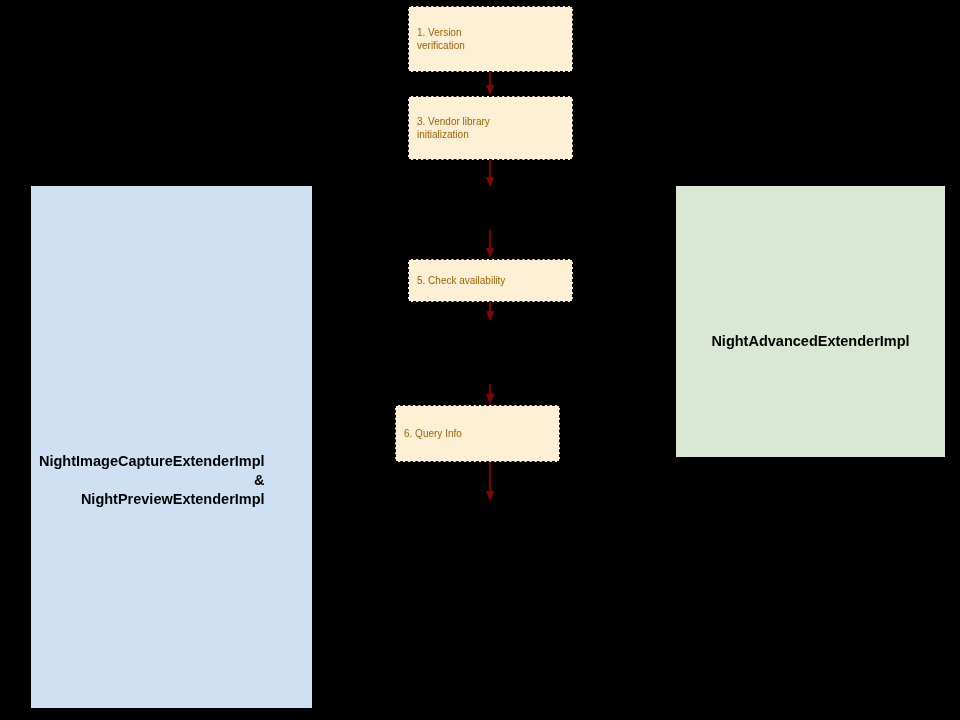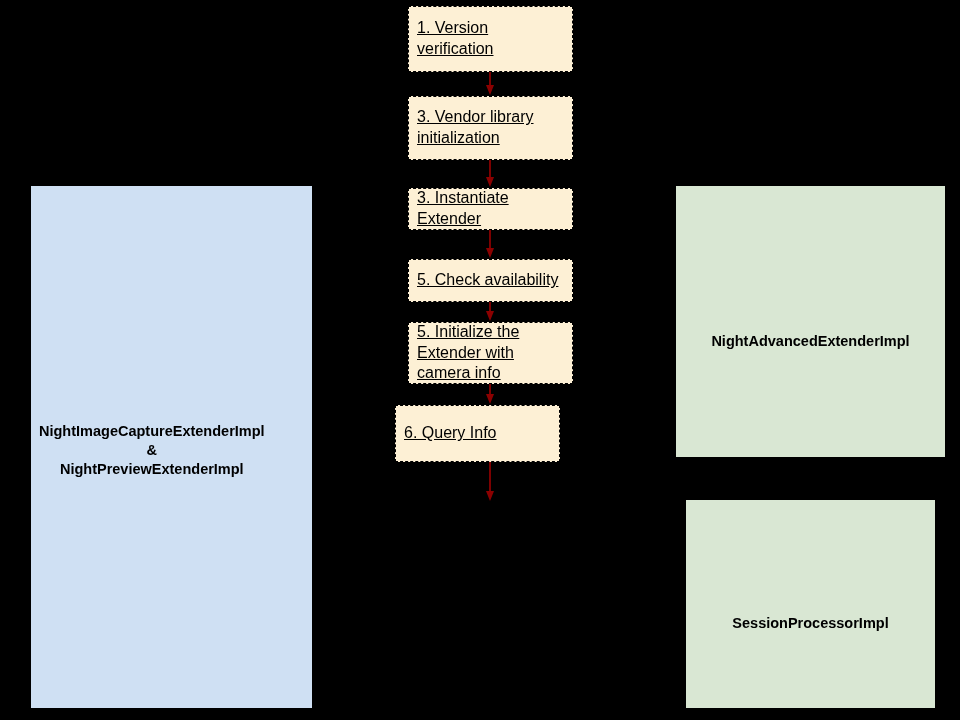--- a/index.html
+++ b/index.html
@@ -36,21 +36,22 @@
     white-space: pre-line;
   }
 
   .panel-blue {
     background: #cfe0f3;
     align-items: flex-start;
     justify-content: flex-start;
   }
   .panel-blue .panel-label {
     padding: 0 0 0 8px;
-    text-align: center;
+    text-align: right;
+    margin-top: 30px;
   }
 
   .panel-green {
     background: #d9e7d3;
     align-items: center;
     justify-content: center;
   }
   .panel-green .panel-label {
     margin-top: 40px;
   }
@@ -60,27 +61,26 @@
     position: absolute;
     box-sizing: border-box;
     background: #fdf0d5;
     border: 1.6px dashed #000000;
     display: flex;
     align-items: center;
     justify-content: flex-start;
     overflow: hidden;
   }
   .step-label {
-    font-size: 16px;
-    color: #000000;
+    font-size: 10px;
+    color: #a16207;
     line-height: 1.30;
     padding: 0 8px 0 8px;
     text-align: left;
     white-space: pre-line;
-    text-decoration: underline;
   }
 
   
   .arrow {
     position: absolute;
     overflow: visible;
   }
   .arrow svg { display: block; }
 </style>
 </head>
@@ -91,48 +91,36 @@
   <div class="panel panel-blue" style="left:31px; top:186px; width:281px; height:522px; padding-top:236px;">
     <div class="panel-label">NightImageCaptureExtenderImpl
 &amp;
 NightPreviewExtenderImpl</div>
   </div>
 
   <div class="panel panel-green" style="left:676px; top:186px; width:269px; height:271px;">
     <div class="panel-label">NightAdvancedExtenderImpl</div>
   </div>
 
-  <div class="panel panel-green" style="left:686px; top:500px; width:249px; height:208px;">
-    <div class="panel-label">SessionProcessorImpl</div>
-  </div>
 
   <div class="step" style="left:408px; top:6px; width:165px; height:66px;">
     <div class="step-label">1. Version
 verification</div>
   </div>
 
   <div class="step" style="left:408px; top:96px; width:165px; height:64px;">
     <div class="step-label">3. Vendor library
 initialization</div>
   </div>
 
-  <div class="step" style="left:408px; top:188px; width:165px; height:42px;">
-    <div class="step-label">3. Instantiate
-Extender</div>
-  </div>
 
   <div class="step" style="left:408px; top:259px; width:165px; height:43px;">
     <div class="step-label">5. Check availability</div>
   </div>
 
-  <div class="step" style="left:408px; top:322px; width:165px; height:62px;">
-    <div class="step-label">5. Initialize the
-Extender with
-camera info</div>
-  </div>
 
   <div class="step" style="left:395px; top:405px; width:165px; height:57px;">
     <div class="step-label">6. Query Info</div>
   </div>
 
 
   <div class="arrow" style="left:484px; top:72px; width:12px; height:24px;">
     <svg width="12" height="24" viewBox="0 0 12 24">
       <line x1="6" y1="0" x2="6" y2="16" stroke="#8b0000" stroke-width="1.8"></line>
       <polygon points="6,23 2,13 10,13" fill="#8b0000"></polygon>

